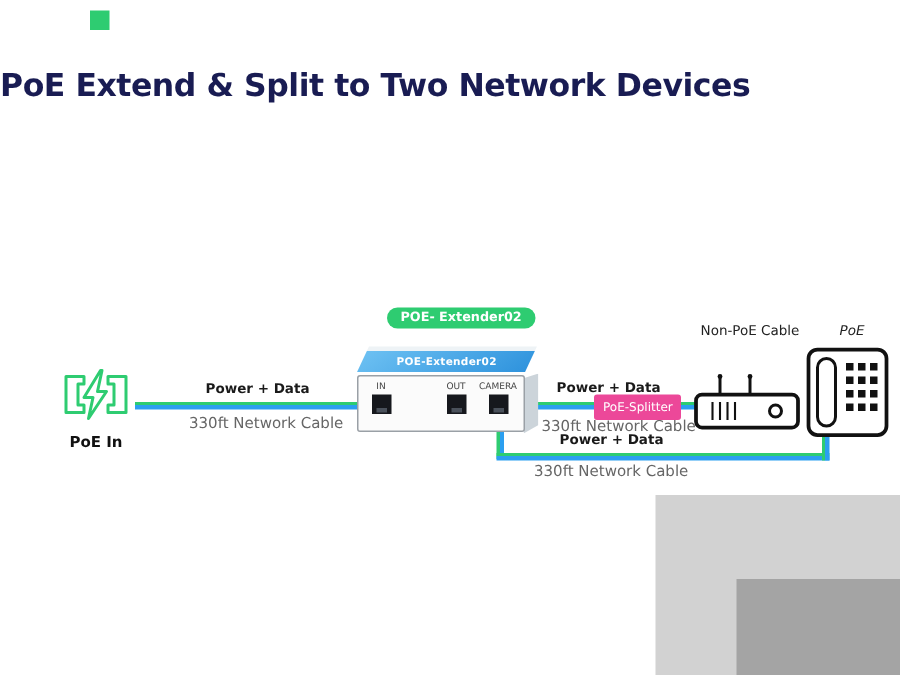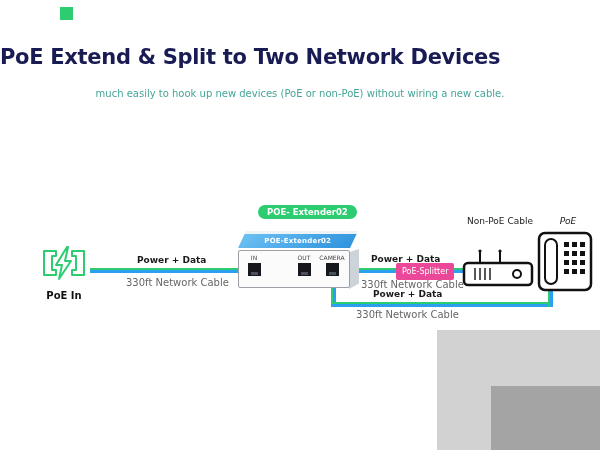--- a/index.html
+++ b/index.html
@@ -70,21 +70,20 @@
 </style>
 </head>
 <body>
 
 <div class="accent-square"></div>
 <div class="gray-light"></div>
 <div class="gray-dark"></div>
 
 <div class="title">PoE Extend &amp; Split to Two Network Devices</div>
 <div class="subtitle">
-  <div>much easily to hook up new devices (PoE or non-PoE) without wiring a new cable.</div>
 </div>
 
 <div class="poe-in-icon">
   <svg width="52" height="42" viewBox="0 0 52 42">
     <path d="M6 9 h12 v5 h-4 v14 h4 v5 H6 z" fill="none" stroke="#2ecc71" stroke-width="2" stroke-linejoin="round"></path>
     <path d="M46 9 h-12 v5 h4 v14 h-4 v5 h12 z" fill="none" stroke="#2ecc71" stroke-width="2" stroke-linejoin="round"></path>
     <path d="M29 5 L18 23 h6 l-3 14 L33 19 h-6 l3 -14 z" fill="none" stroke="#2ecc71" stroke-width="2" stroke-linejoin="round"></path>
   </svg>
 </div>
 <div class="poe-in-label">PoE In</div>

